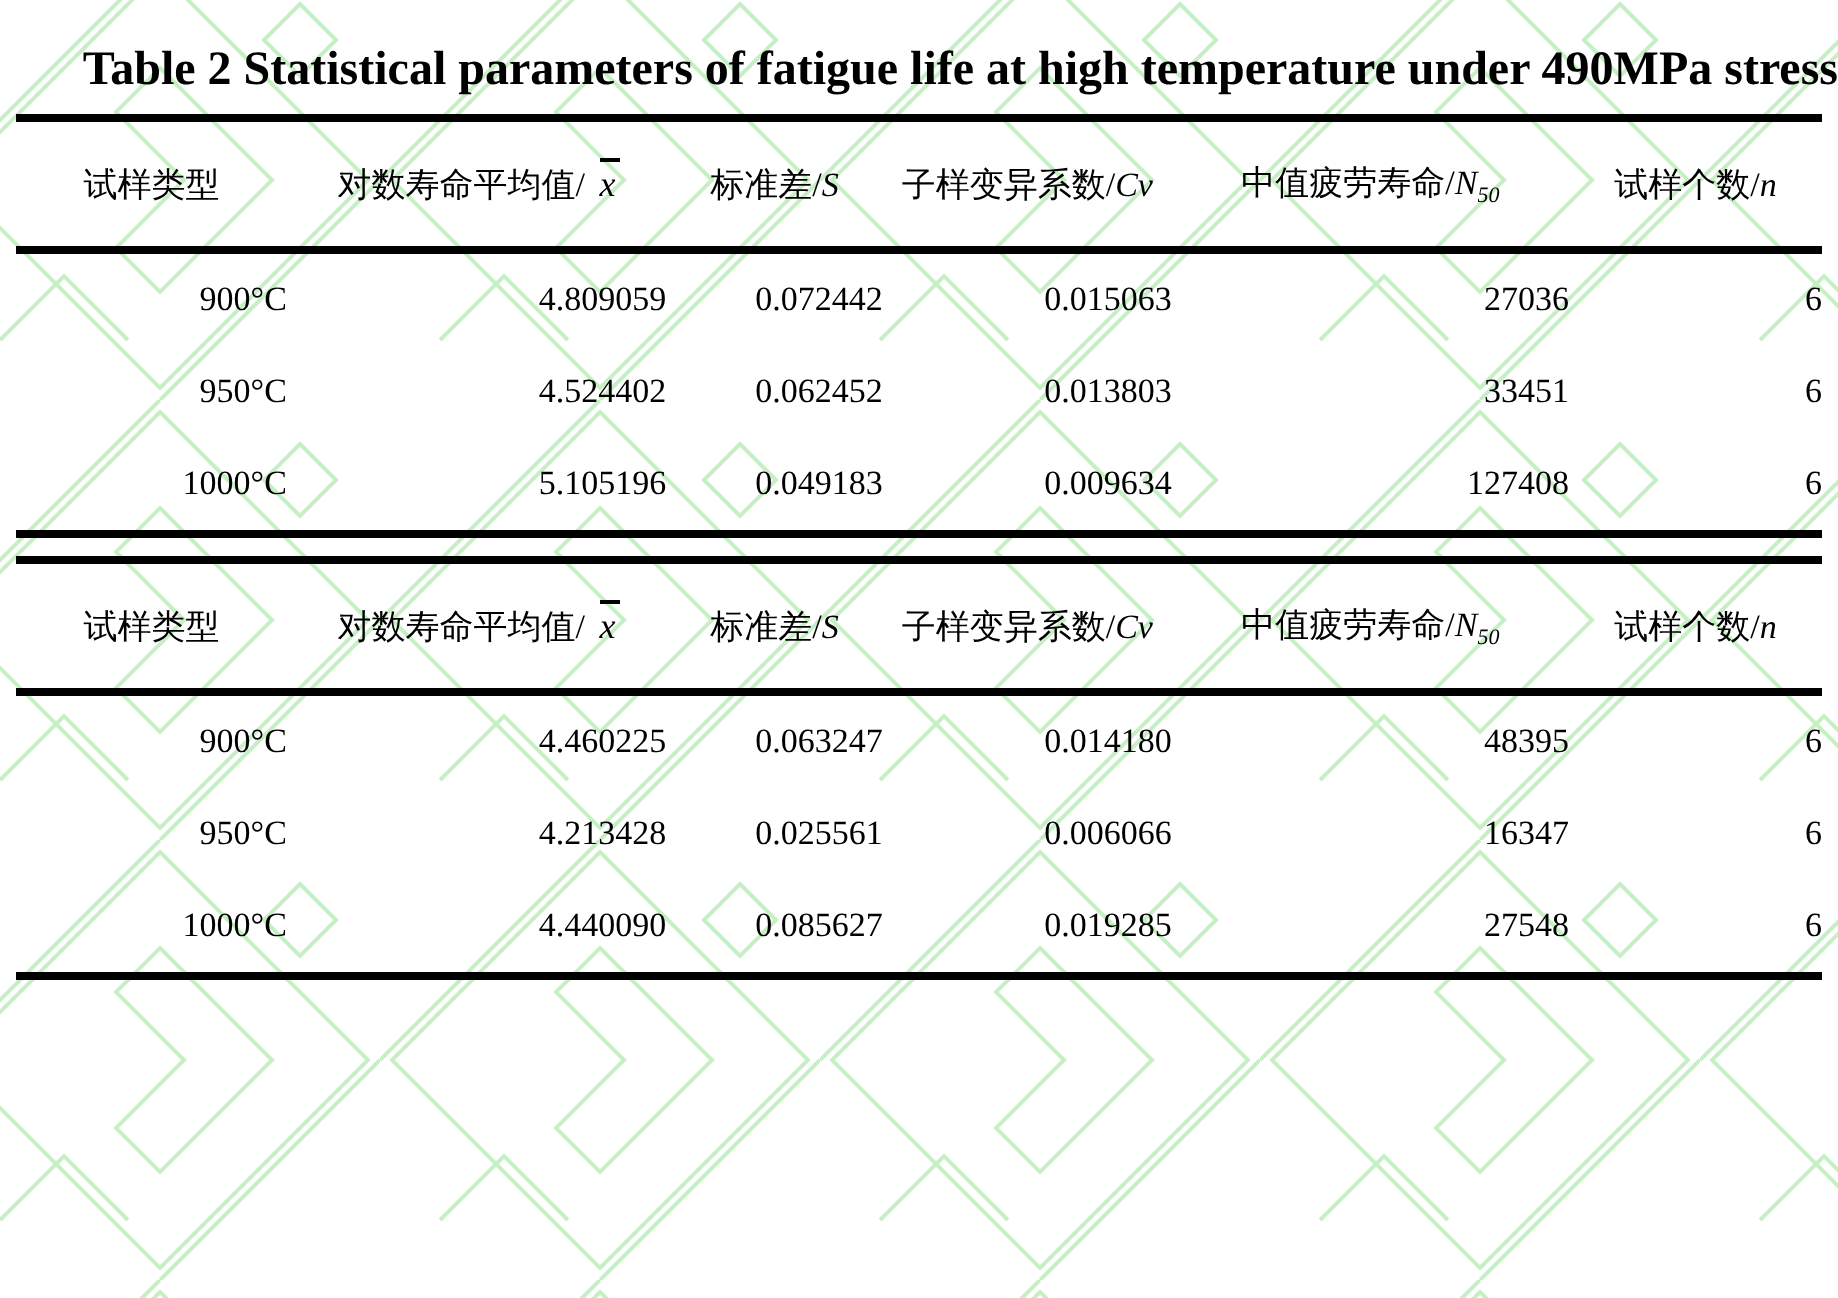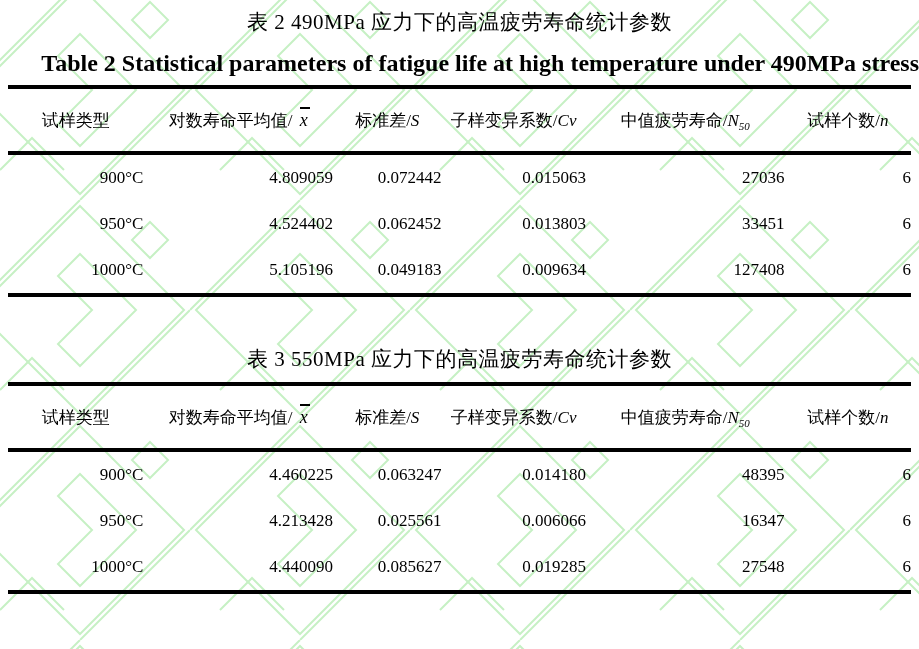--- a/index.html
+++ b/index.html
@@ -96,21 +96,20 @@
         <path d="M180,22 L198,40 L180,58 L162,40 Z"></path>
       </g>
     </pattern>
   </defs>
   <rect x="0" y="0" width="919" height="649" fill="url(#wm)"></rect>
 </svg>
 
 <div class="page">
 
   <section class="sect-1">
-    <div class="zh-title">表 2 490MPa 应力下的高温疲劳寿命统计参数</div>
     <div class="en-title">Table 2 Statistical parameters of fatigue life at high temperature under 490MPa stress</div>
 
     <table class="params">
       <colgroup>
         <col style="width:15%">
           <col style="width:21%">
           <col style="width:12%">
         <col style="width:16%">
           <col style="width:22%">
           <col style="width:14%">
@@ -148,21 +147,20 @@
           <td>0.049183</td>
           <td>0.009634</td>
           <td>127408</td>
           <td>6</td>
         </tr>
       </tbody>
     </table>
   </section>
 
   <section class="sect-2">
-    <div class="zh-title">表 3 550MPa 应力下的高温疲劳寿命统计参数</div>
 
     <table class="params">
       <colgroup>
         <col style="width:15%">
           <col style="width:21%">
           <col style="width:12%">
         <col style="width:16%">
           <col style="width:22%">
           <col style="width:14%">
       </colgroup>

